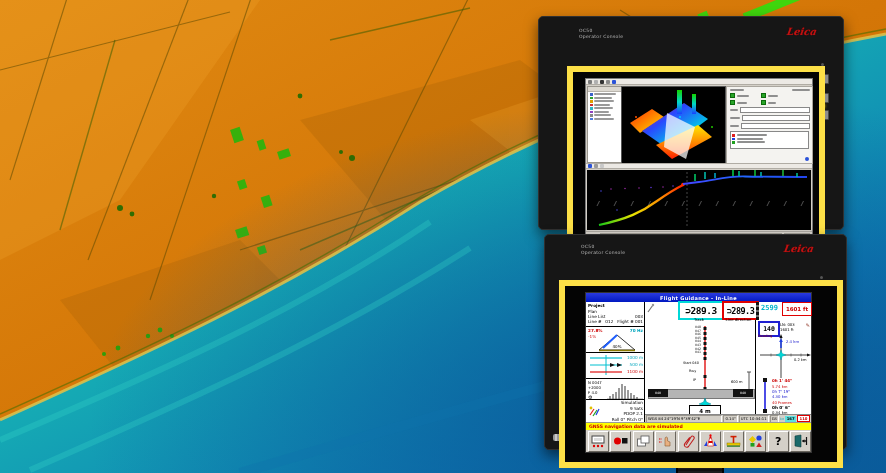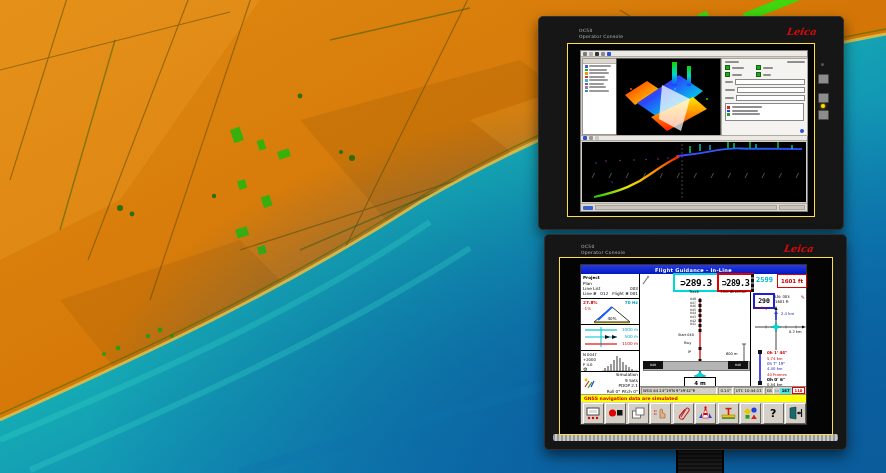--- a/index.html
+++ b/index.html
@@ -9,21 +9,21 @@
   
   .monitor{position:absolute;background:#161616;border:1px solid #303030;border-radius:5px;box-shadow:0 6px 14px rgba(0,0,0,.55);}
   .monitor-top{left:538px;top:16px;width:304px;height:212px;z-index:5;}
   .monitor-bottom{left:544px;top:234px;width:301px;height:214px;z-index:6;}
   .bezel-label{position:absolute;color:#b8b8b8;font-size:4.5px;line-height:5.5px;letter-spacing:.3px;}
   .monitor-top .bezel-label{left:40px;top:11px;}
   .monitor-bottom .bezel-label{left:36px;top:9px;}
   .leica-logo{position:absolute;color:#c11212;font-family:"DejaVu Serif",serif;font-style:italic;font-weight:bold;font-size:10px;transform:skewX(-10deg);text-shadow:0 0 1px #600;}
   .monitor-top .leica-logo{right:26px;top:9px;}
   .monitor-bottom .leica-logo{right:32px;top:8px;}
-  .screen{position:absolute;background:#040404;border:1px solid #fde047;}
+  .screen{position:absolute;background:#040404;border:6px solid #fde047;margin-top:23px;}
   .monitor-top .screen{left:28px;top:26px;width:246px;height:172px;}
   .monitor-bottom .screen{left:14px;top:22px;width:272px;height:176px;}
   .bezel-col{position:absolute;}
   .monitor-top .bezel-col{left:279px;top:0;}
   .monitor-bottom .bezel-col{left:272px;top:0;}
   .bz-dot{position:absolute;width:3px;height:3px;border-radius:50%;background:#555;left:3px;}
   .bz-btn{position:absolute;width:9px;height:8px;background:#8d8d8d;border:1px solid #4a4a4a;border-radius:1px;left:0;}
   .bz-led{position:absolute;width:4px;height:4px;border-radius:50%;background:#ffe000;box-shadow:0 0 3px #ffe000;left:3px;}
   .grille{position:absolute;left:8px;right:8px;height:7px;background:linear-gradient(#cfcfcf,#7c7c7c);border-radius:2px;
           background-image:repeating-linear-gradient(90deg,#9a9a9a 0 2px,#c8c8c8 2px 4px);}
@@ -568,21 +568,21 @@
         <div style="position:absolute;left:170px;top:9px;width:55px;height:112px;">
           <svg width="3" height="18" style="position:absolute;left:0;top:0">
             <rect width="3" height="18" fill="#111"></rect>
               <line x1="0" y1="4" x2="3" y2="4" stroke="#fff" stroke-width=".8"></line>
               <line x1="0" y1="9" x2="3" y2="9" stroke="#fff" stroke-width=".8"></line>
               <line x1="0" y1="14" x2="3" y2="14" stroke="#fff" stroke-width=".8"></line>
           </svg>
           <span class="alt-cur" style="left:5px;top:2px">2599</span>
           <div class="alt-box" style="left:26px;top:0;width:28px;height:12px">1601 ft</div>
 
-          <div class="hdg-box" style="left:2px;top:19px;width:18px;height:12px">290</div>
+          <div class="hdg-box" style="left:2px;top:19px;width:18px;height:12px">140</div>
           <span class="tinytxt t-drkred" style="left:2px;top:32px;font-size:3.4px">Heading</span>
           <span class="tinytxt" style="left:24px;top:20px;font-size:3.8px">LN: 003</span>
           <span class="tinytxt" style="left:24px;top:25px;font-size:3.8px">1601 ft</span>
           <span style="position:absolute;right:1px;top:20px;font-size:5px;color:#8a2a1a">✎</span>
 
           <svg width="55" height="48" style="position:absolute;left:0;top:32px">
             <line x1="4" y1="21" x2="52" y2="21" stroke="#111" stroke-width=".8"></line>
             <line x1="25" y1="2" x2="25" y2="44" stroke="#111" stroke-width=".8"></line>
             <polygon points="25,0 23.4,4 26.6,4" fill="#111"></polygon>
             <polygon points="55,21 51,19.4 51,22.6" fill="#111"></polygon>

